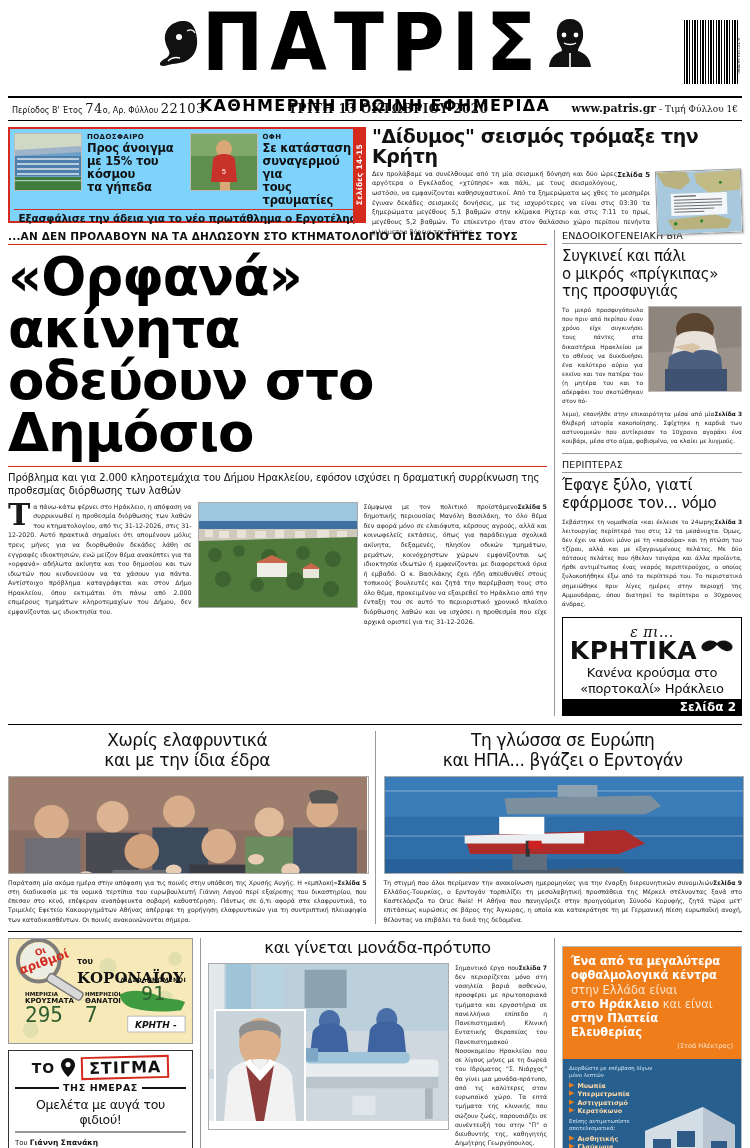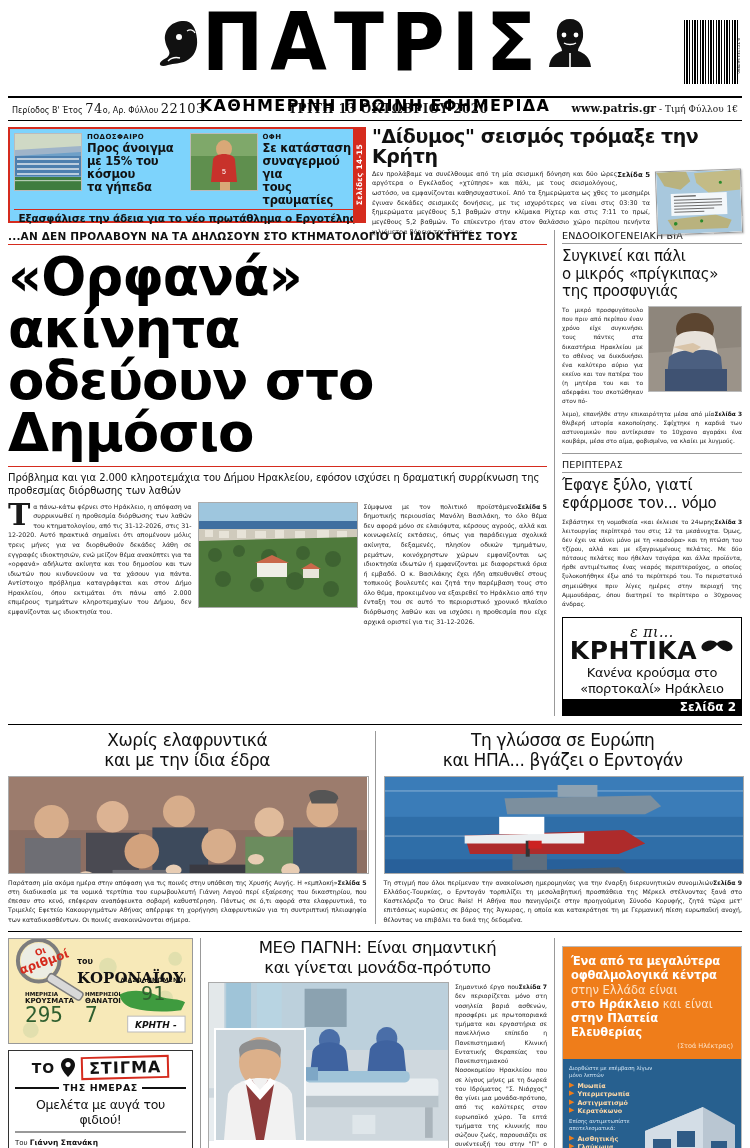--- a/index.html
+++ b/index.html
@@ -568,21 +568,20 @@
         <div class="stigma-text">
           <span class="pg-r">Σελίδα 2</span>
 
         </div>
       </div>
 
     </div>
 
     <div class="c-mid">
       <div class="meth-head">
-        <div>ΜΕΘ ΠΑΓΝΗ: Είναι σημαντική</div>
         <div>και γίνεται μονάδα-πρότυπο</div>
       </div>
       <div class="meth-body">
         <div class="meth-photo">
           <svg class="ph" viewBox="0 0 250 165" preserveAspectRatio="none" aria-hidden="true">
             <rect width="250" height="165" fill="#cfd8de"></rect>
             <rect x="0" y="0" width="250" height="70" fill="#bcd0dc"></rect>
             <rect x="18" y="0" width="26" height="70" fill="#9fc4d8"></rect>
             <rect x="50" y="0" width="26" height="70" fill="#b8d4e2"></rect>
             <rect x="0" y="0" width="16" height="110" fill="#e3e8ea"></rect>

